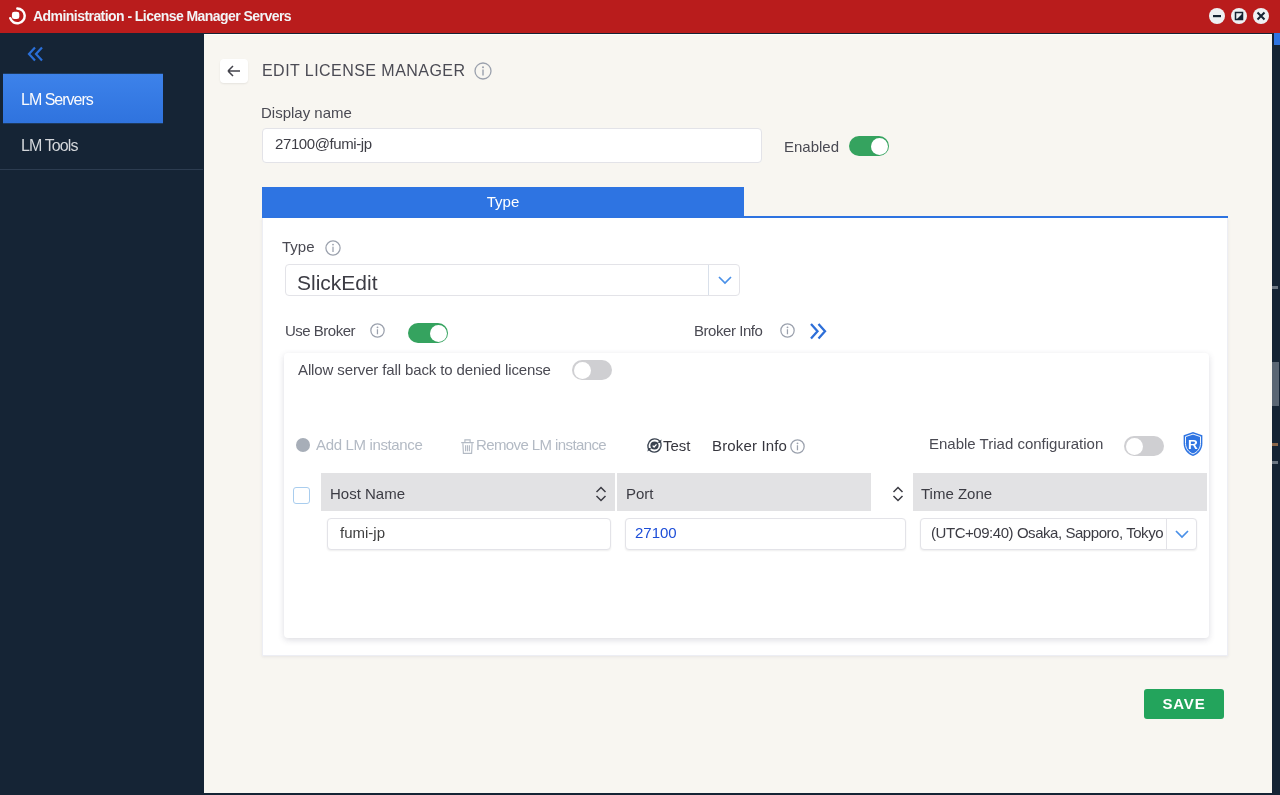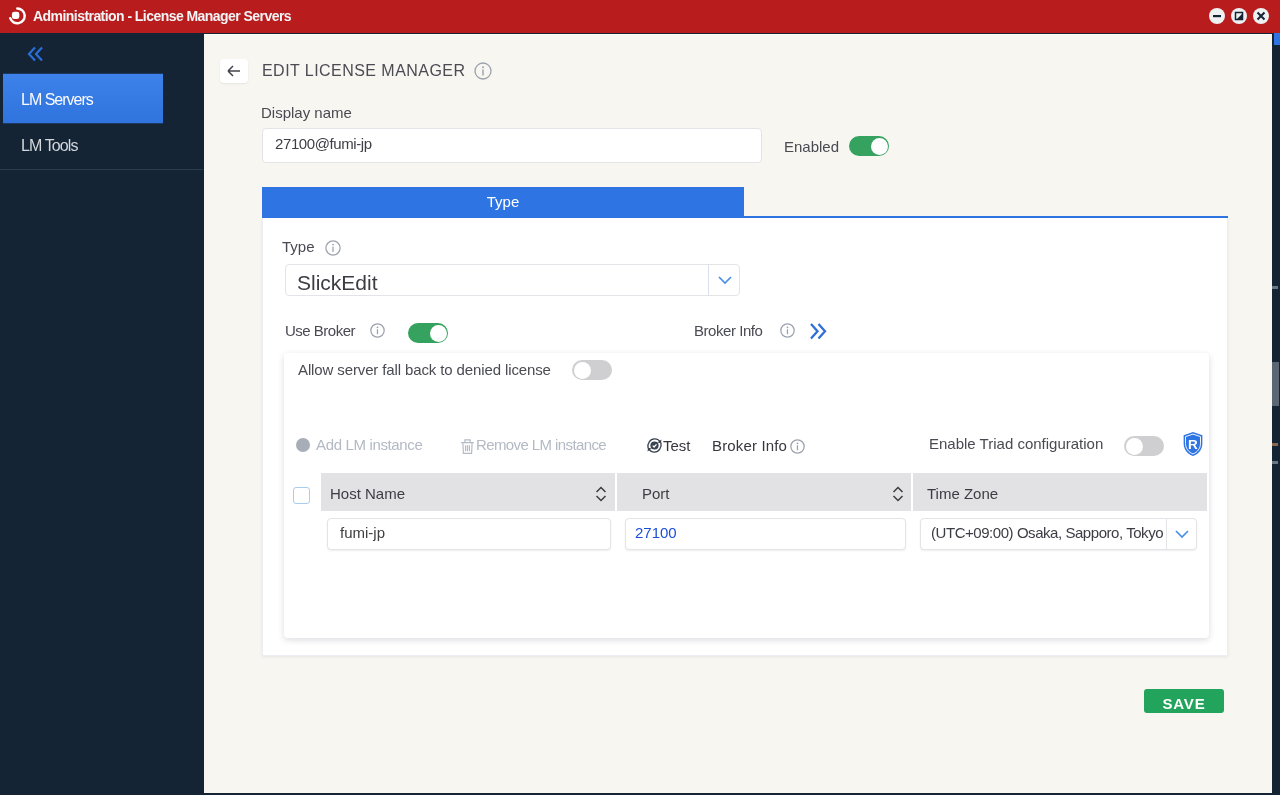--- a/index.html
+++ b/index.html
@@ -34,21 +34,21 @@
   #tabblue{left:0;top:0;width:482px;height:29px;background:#2e74e2;color:#fff;font-size:15px;text-align:center;line-height:29px;}
   #tabcustom{left:482px;top:0;width:484px;height:29px;color:#2e6fd8;font-size:15px;text-align:center;line-height:29px;}
   #tabline{left:0;top:29px;width:966px;height:2px;background:#2e74e2;}
   
   #panel{left:58px;top:183px;width:966px;height:438px;background:#fff;border:1px solid #edeef4;border-top:none;box-sizing:border-box;box-shadow:0 1px 3px rgba(80,80,120,0.10);}
   #innerbox{left:21px;top:135px;width:925px;height:285px;background:#fff;border-radius:4px;box-shadow:0 2px 6px rgba(60,60,90,0.18);}
   .greytxt{color:#b3bac4;font-size:15px;}
   .darktxt{color:#36363e;font-size:15px;}
   
   .hcell{background:#e2e2e4;height:38px;line-height:35px;color:#3c3c44;font-size:15px;}
-  #savebtn{left:940px;top:654px;width:80px;height:24px;background:#23a45c;border-radius:3px;color:#fff;font-weight:bold;font-size:15px;text-align:center;line-height:30px;letter-spacing:0.8px;}
+  #savebtn{left:940px;top:654px;width:80px;height:30px;background:#23a45c;border-radius:3px;color:#fff;font-weight:bold;font-size:15px;text-align:center;line-height:30px;letter-spacing:0.8px;}
 </style>
 </head>
 <body>
   <div class="abs" id="titlebar">
     <svg class="abs" style="left:8px;top:7px" width="18" height="18" viewBox="0 0 17 17">
       <path d="M8.8 1.4 A 7.0 7.0 0 1 1 2.1 10.6" stroke="#fff" stroke-width="2.3" fill="none" stroke-linecap="round"></path>
       <rect x="3.7" y="4.4" width="7.0" height="7.0" rx="2.3" fill="#fff"></rect>
     </svg>
     <div class="abs" id="apptitle">Administration - License Manager Servers</div>
     <div class="abs winbtn" style="left:1209px"></div>
@@ -180,35 +180,35 @@
           <div class="knob"></div>
         </div>
         <svg class="abs" style="left:898px;top:78px" width="22" height="26" viewBox="0 0 21 25">
           <path d="M10.5 1 L19.5 4 V12 C19.5 18 15.5 22.3 10.5 24 C5.5 22.3 1.5 18 1.5 12 V4 Z" fill="#2e74e2"></path>
           <path d="M10.5 3 L17.7 5.4 V12 C17.7 16.9 14.6 20.5 10.5 22.1 C6.4 20.5 3.3 16.9 3.3 12 V5.4 Z" fill="none" stroke="#fff" stroke-width="0.9"></path>
           <text x="10.5" y="17" font-family="Liberation Sans" font-size="13" font-weight="bold" fill="#fff" text-anchor="middle">R</text>
         </svg>
 
         <div class="abs" style="left:9px;top:134px;width:17px;height:17px;background:#fff;border:1.5px solid #a9cdee;border-radius:3px;box-sizing:border-box;"></div>
         <div class="abs hcell" style="left:37px;top:120px;width:294px;padding-left:9px;padding-top:3px;box-sizing:border-box;">Host Name</div>
-        <div class="abs hcell" style="left:333px;top:120px;width:294px;padding-left:25px;padding-top:3px;box-sizing:border-box;">Port</div>
-        <div class="abs hcell" style="left:629px;top:120px;width:294px;padding-left:14px;padding-top:3px;box-sizing:border-box;">Time Zone</div>
+        <div class="abs hcell" style="left:333px;top:120px;width:254px;padding-left:9px;padding-top:3px;box-sizing:border-box;">Port</div>
+        <div class="abs hcell" style="left:629px;top:120px;width:294px;padding-left:8px;padding-top:3px;box-sizing:border-box;">Time Zone</div>
         <svg class="abs" style="left:310px;top:133px" width="14" height="16" viewBox="0 0 14 16">
           <path d="M2.5 6 L7 1.5 L11.5 6 M2.5 10 L7 14.5 L11.5 10" stroke="#3c3c44" stroke-width="1.5" fill="none"></path>
         </svg>
         <svg class="abs" style="left:607px;top:133px" width="14" height="16" viewBox="0 0 14 16">
           <path d="M2.5 6 L7 1.5 L11.5 6 M2.5 10 L7 14.5 L11.5 10" stroke="#3c3c44" stroke-width="1.5" fill="none"></path>
         </svg>
 
         <div class="abs field" style="left:43px;top:165px;width:284px;height:32px;box-shadow:0 1px 2px rgba(0,0,0,0.07);"></div>
         <div class="abs" style="left:56px;top:171px;color:#404040;font-size:15px;">fumi-jp</div>
         <div class="abs field" style="left:341px;top:165px;width:281px;height:32px;box-shadow:0 1px 2px rgba(0,0,0,0.07);"></div>
         <div class="abs" style="left:351px;top:171px;color:#1d4ed8;font-size:15px;">27100</div>
         <div class="abs field" style="left:636px;top:165px;width:277px;height:32px;box-shadow:0 1px 2px rgba(0,0,0,0.07);"></div>
-        <div class="abs" style="left:647px;top:171px;color:#3c3c44;font-size:15px;letter-spacing:-0.45px;">(UTC+09:00) Osaka, Sapporo, Tokyo</div>
+        <div class="abs" style="left:647px;top:171px;color:#3c3c44;font-size:15px;letter-spacing:-0.45px;">(UTC+09:40) Osaka, Sapporo, Tokyo</div>
         <div class="abs" style="left:882px;top:166px;width:1px;height:30px;background:#e3e3e8;"></div>
         <svg class="abs" style="left:890px;top:176px" width="16" height="10" viewBox="0 0 16 10">
           <path d="M2 2 L8 8 L14 2" stroke="#4a90e8" stroke-width="1.7" fill="none"></path>
         </svg>
       </div>
     </div>
 
     <div class="abs" id="savebtn">SAVE</div>
   </div>
 

